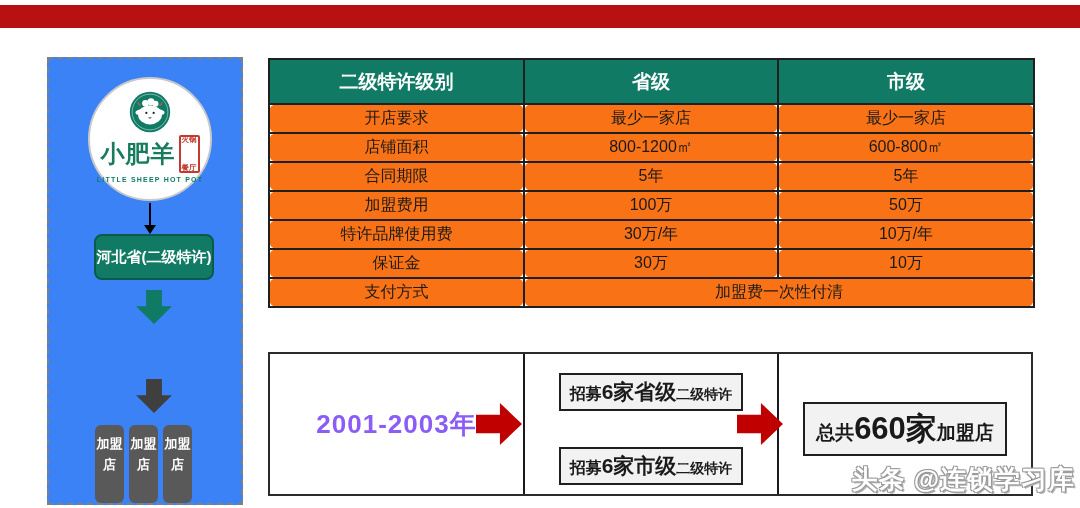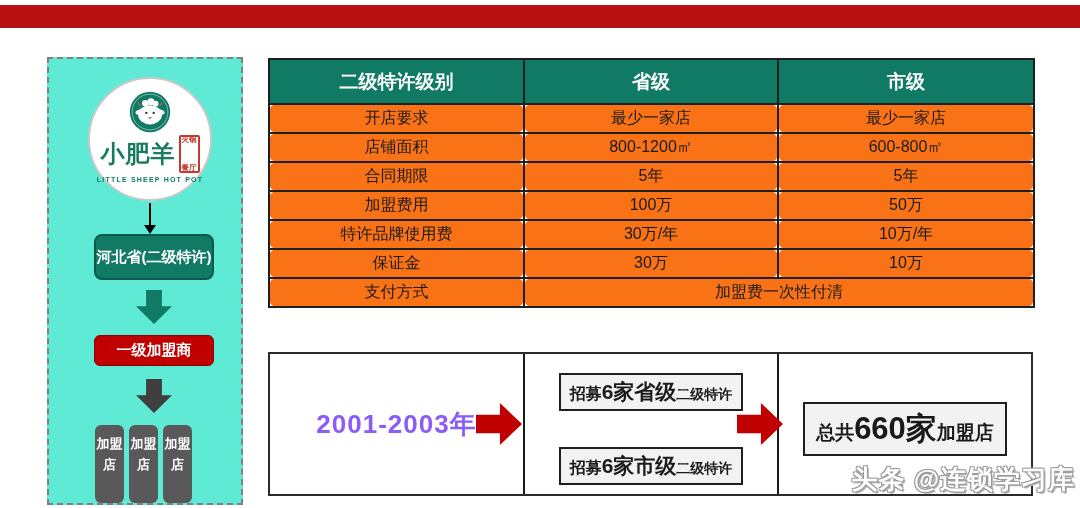--- a/index.html
+++ b/index.html
@@ -7,21 +7,21 @@
     --dark-arrow:#3F3F3F; --store-gray:#595959; --box-fill:#F2F2F2;
     --brand-green:#177C5E; --seal-red:#C23B2E; --line:#1F1F1F;
   }
   *{margin:0;padding:0;box-sizing:border-box;}
   body{background:#fff;font-family:"Liberation Sans","DejaVu Sans",sans-serif;}
   .canvas{position:relative;width:1080px;height:508px;background:#fff;overflow:hidden;}
 
   .top-bar{position:absolute;left:0;top:5px;width:1080px;height:23px;background:var(--bar-red);}
 
   
-  .left-panel{position:absolute;left:47px;top:57px;width:196px;height:448px;border:2px dashed #808080;background:#5eead4;}
+  .left-panel{position:absolute;left:47px;top:57px;width:196px;height:448px;border:2px dashed #808080;background:#3b82f6;}
   .logo-circle{position:absolute;left:39px;top:18px;width:124px;height:124px;border:2px solid #c9c9c9;border-radius:50%;background:#fff;display:flex;flex-direction:column;align-items:center;padding-top:11px;}
   .sheep-svg{width:44px;height:44px;display:block;}
   .brand-row{display:flex;align-items:center;margin-top:1px;}
   .brand-name{font-size:24px;font-weight:bold;color:var(--brand-green);letter-spacing:1px;line-height:1;}
   .seal{width:21px;height:38px;border:2px solid var(--seal-red);border-radius:2px;margin-left:3px;display:flex;flex-direction:column;align-items:center;justify-content:center;gap:20px;}
   .seal span{font-size:7.5px;font-weight:bold;color:var(--seal-red);line-height:1.1;white-space:nowrap;}
   .logo-sub{font-size:7px;font-weight:bold;color:var(--teal);letter-spacing:1.2px;margin-top:3px;white-space:nowrap;}
 
   .connector{position:absolute;left:100px;top:144px;width:2px;height:22px;background:#000;}
   .connector-head{position:absolute;left:95px;top:166px;width:0;height:0;border-left:6px solid transparent;border-right:6px solid transparent;border-top:9px solid #000;}
@@ -101,23 +101,20 @@
     <div class="connector"></div>
     <div class="connector-head"></div>
 
     <div class="node node-province">
       <span>河北省</span>
       <span>(二级特许)</span>
     </div>
 
     <div class="arrow-down arrow-teal"></div>
 
-    <div class="node node-first">
-      <span>一级加盟商</span>
-    </div>
 
     <div class="arrow-down arrow-dark"></div>
 
     <div class="stores">
       <div class="store-box">加盟店</div>
       <div class="store-box">加盟店</div>
       <div class="store-box">加盟店</div>
     </div>
   </div>
 

